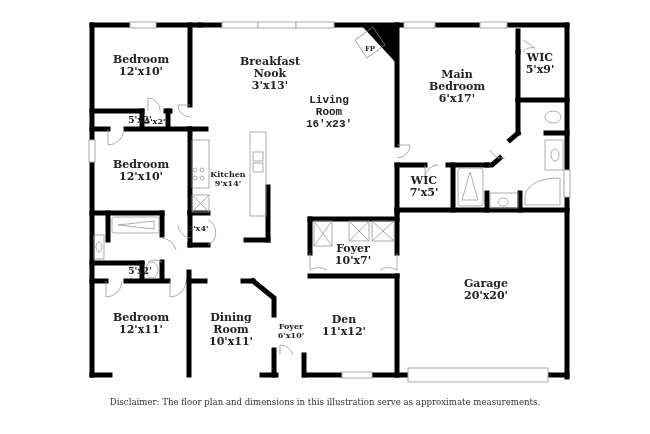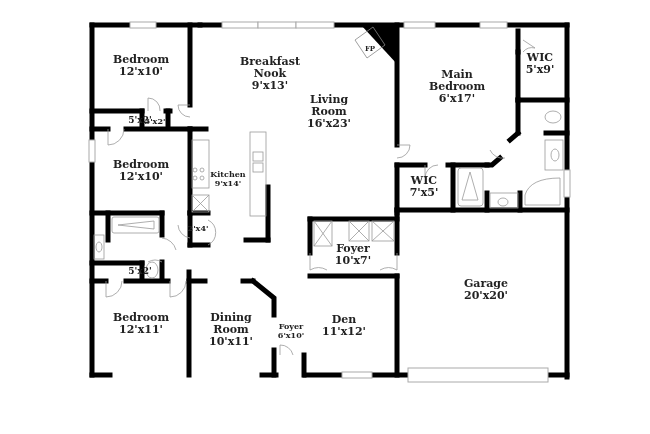--- a/index.html
+++ b/index.html
@@ -177,23 +177,23 @@
     <line x1="394" y1="221" x2="372" y2="241"></line>
   </g>
 </svg>
 
 <div class="label sz11" style="left:141px;top:66px;">
   <span class="n">Bedroom</span>
   <span class="d">12'x10'</span>
 </div>
 <div class="label sz11" style="left:228px;top:74px;margin-left:42px;">
   <span class="n" style="white-space:normal;width:70px;display:block;">Breakfast<br>Nook</span>
-  <span class="d">9'x13'</span>
-</div>
-<div class="label sz11" style="left:329px;top:112px;">
+  <span class="d">3'x13'</span>
+</div>
+<div class="label sz11" style="left:329px;top:112px;font-family:Liberation Mono, monospace;">
   <span class="n" style="white-space:normal;width:60px;display:block;">Living<br>Room</span>
   <span class="d">16'x23'</span>
 </div>
 <div class="label sz11" style="left:457px;top:87px;">
   <span class="n" style="white-space:normal;width:70px;display:block;">Main<br>Bedroom</span>
   <span class="d">6'x17'</span>
 </div>
 <div class="label sz11" style="left:540px;top:64px;">
   <span class="n">WIC</span>
   <span class="d">5'x9'</span>
@@ -235,13 +235,14 @@
   <span class="d">11'x12'</span>
 </div>
 
 <div class="label sz9" style="left:116px;top:121px;">5'x2'</div>
 <div class="label sz8" style="left:155px;top:121px;">3'x2'</div>
 <div class="label sz8" style="left:198px;top:228px;">2'x4'</div>
 <div class="label sz9" style="left:116px;top:272px;">5'x2'</div>
 <div class="label sz8" style="left:370px;top:49px;font-size:7px;">FP</div>
 
 <div class="disclaimer">
+  <div>Disclaimer: The floor plan and dimensions in this illustration serve as approximate measurements.</div>
 </div>
 
 </body></html>

